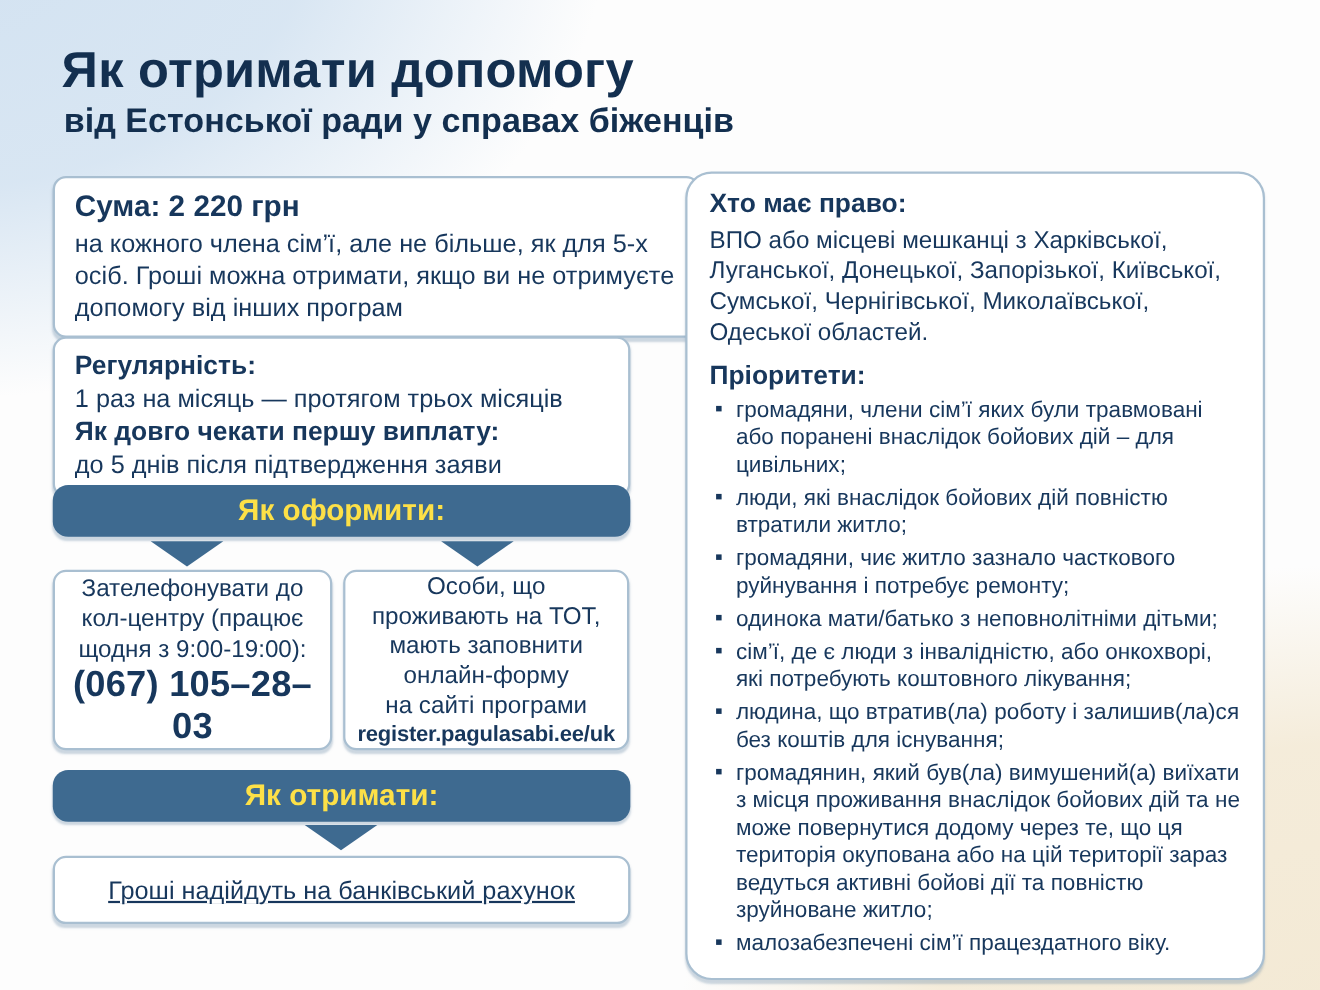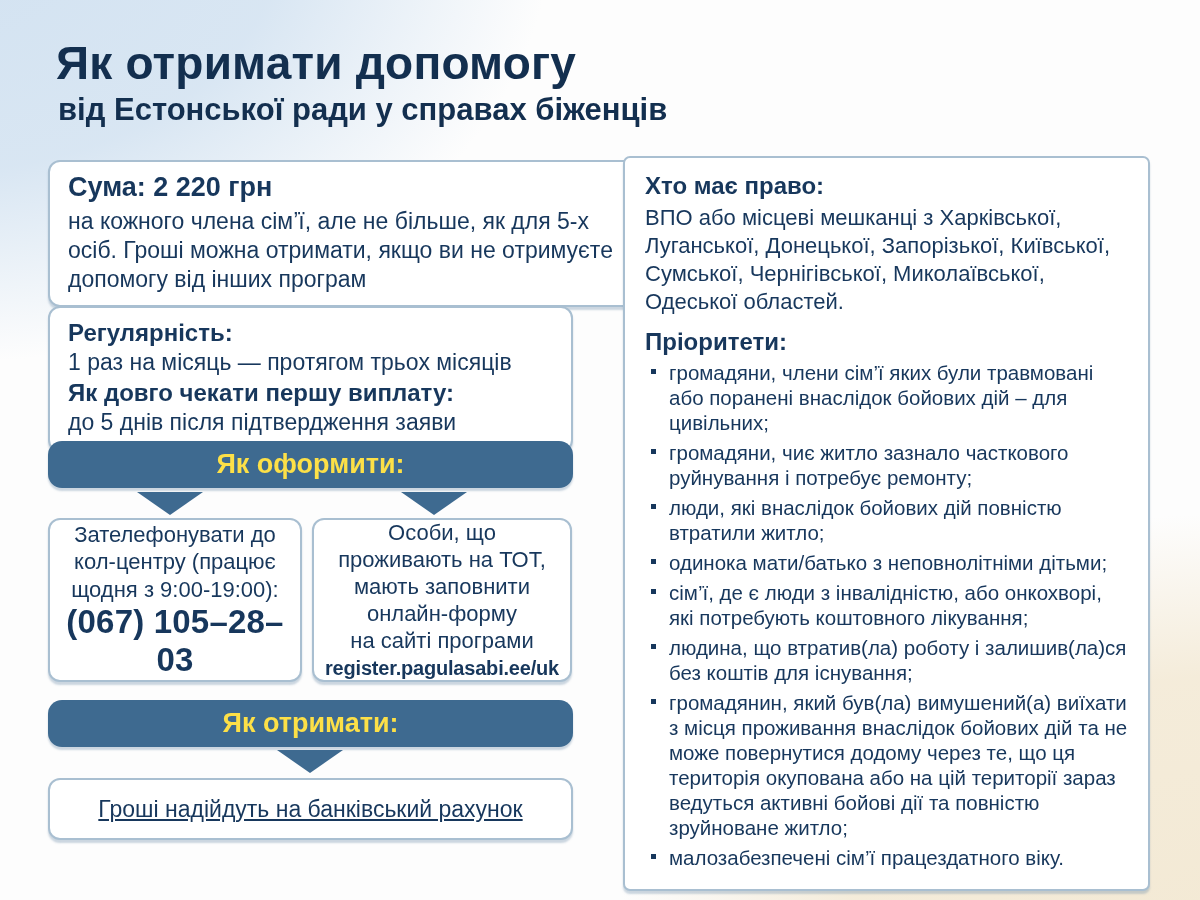--- a/index.html
+++ b/index.html
@@ -65,21 +65,21 @@
   .card-online .b{font-size:22px;line-height:1.22;white-space:pre-line;}
   .card-online .url{font-size:20px;font-weight:bold;margin-top:2px;letter-spacing:-.2px;}
   .card-final{
     left:48px;top:778px;width:525px;height:62px;
     display:flex;align-items:center;justify-content:center;text-align:center;
     font-size:23px;
     text-decoration:underline;
   }
   .panel{
     position:absolute;left:623px;top:156px;width:527px;min-height:698px;
-    background:#ffffff;border:2px solid #a9bfd1;border-radius:7px;
+    background:#ffffff;border:2px solid #a9bfd1;border-radius:24px;
     box-shadow:0 3px 2px rgba(110,140,170,.35);
     box-sizing:border-box;padding:14px 20px 14px 20px;
   }
   .panel .ph{font-size:24px;font-weight:bold;margin-bottom:4px;}
   .panel .ptext{font-size:22px;line-height:1.27;margin-bottom:12px;}
   .panel ul{list-style:none;margin:4px 0 0 0;padding:0;}
   .panel li{
     position:relative;padding-left:24px;margin-bottom:5px;
     font-size:20.5px;line-height:1.22;
   }
@@ -134,22 +134,22 @@
   <div class="arrow arrow-c"></div>
 
   <div class="card card-final">Гроші надійдуть на банківський рахунок</div>
 
   <div class="panel">
     <div class="ph">Хто має право:</div>
     <div class="ptext">ВПО або місцеві мешканці з Харківської, Луганської, Донецької, Запорізької, Київської, Сумської, Чернігівської, Миколаївської, Одеської областей.</div>
     <div class="ph">Пріоритети:</div>
     <ul>
       <li>громадяни, члени сім’ї яких були травмовані або поранені внаслідок бойових дій – для цивільних;</li>
+      <li>люди, які внаслідок бойових дій повністю втратили житло;</li>
       <li>громадяни, чиє житло зазнало часткового руйнування і потребує ремонту;</li>
-      <li>люди, які внаслідок бойових дій повністю втратили житло;</li>
       <li>одинока мати/батько з неповнолітніми дітьми;</li>
       <li>сім’ї, де є люди з інвалідністю, або онкохворі, які потребують коштовного лікування;</li>
       <li>людина, що втратив(ла) роботу і залишив(ла)ся без коштів для існування;</li>
       <li>громадянин, який був(ла) вимушений(а) виїхати з місця проживання внаслідок бойових дій та не може повернутися додому через те, що ця територія окупована або на цій території зараз ведуться активні бойові дії та повністю зруйноване житло;</li>
       <li>малозабезпечені сім’ї працездатного віку.</li>
     </ul>
   </div>
 
 </div>
 

